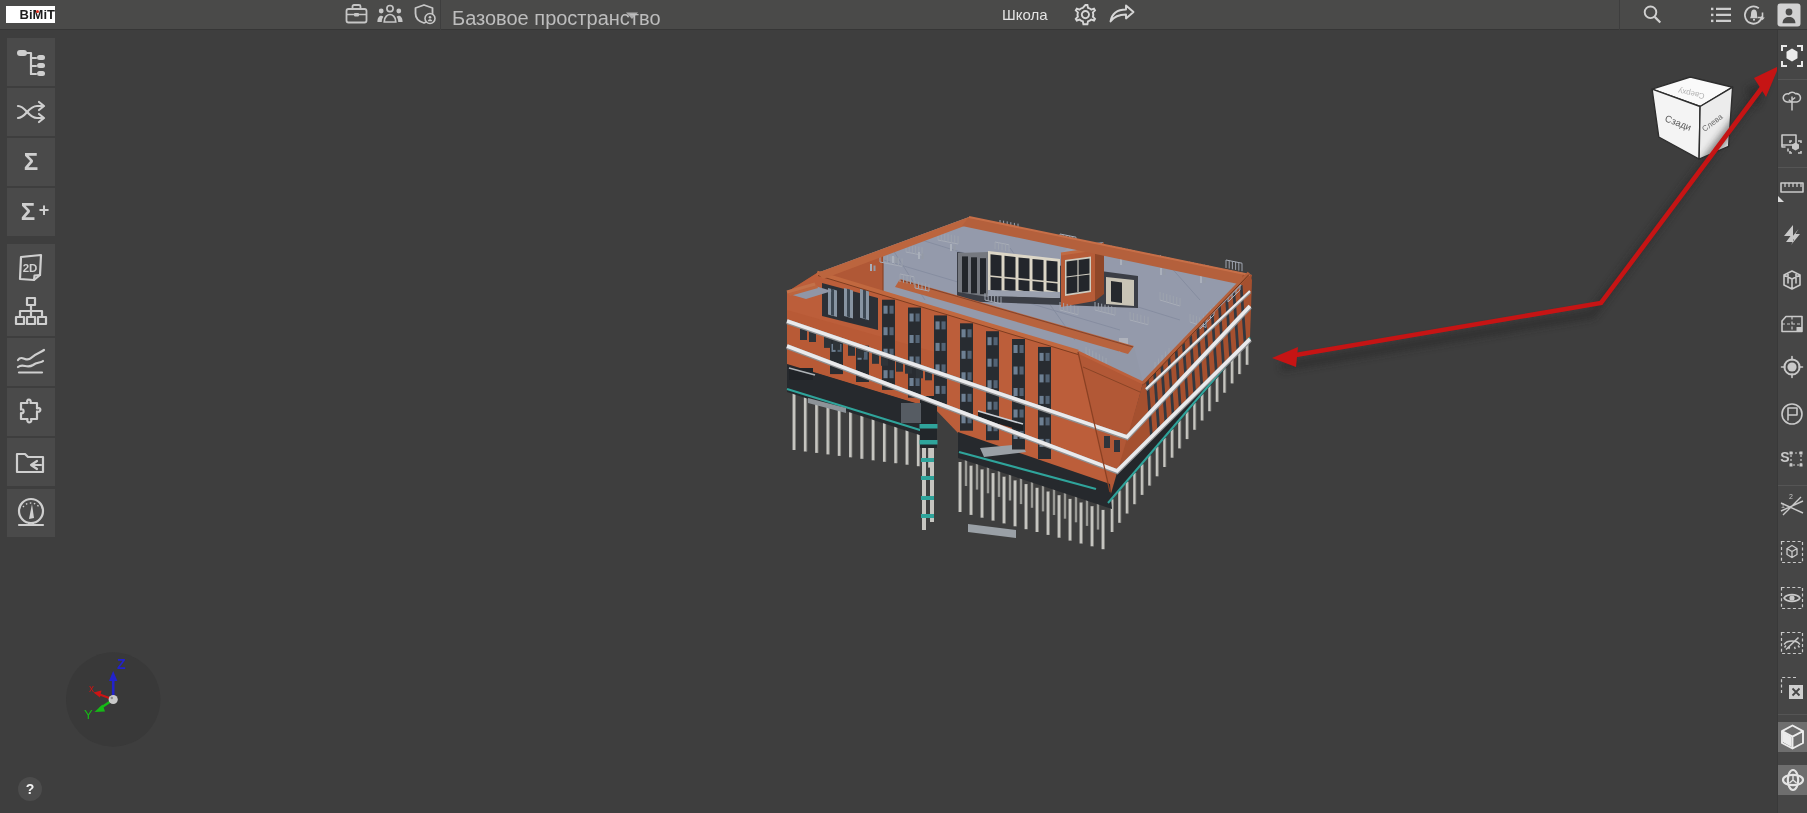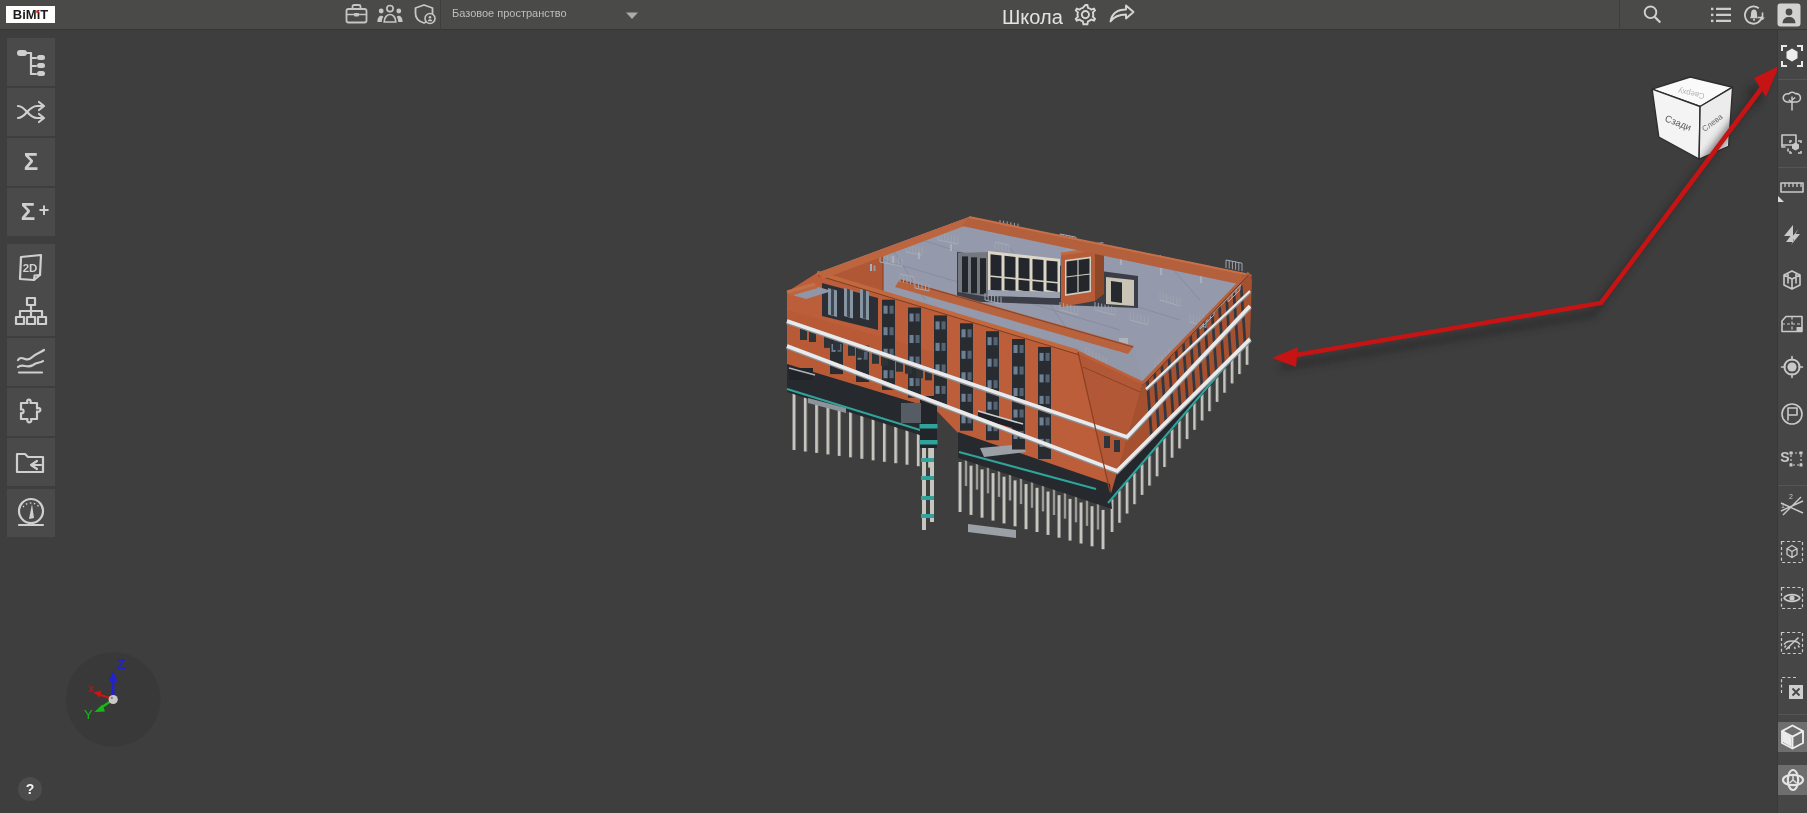--- a/index.html
+++ b/index.html
@@ -1,21 +1,21 @@
 <!DOCTYPE html>
 <html><head><meta charset="utf-8">
 <style>
 *{margin:0;padding:0;box-sizing:border-box}
 html,body{width:1807px;height:813px;overflow:hidden;background:#3e3e3e;font-family:"Liberation Sans",sans-serif}
 #topbar{position:absolute;left:0;top:0;width:1807px;height:30px;background:#4a4a49;border-bottom:1px solid #363636;z-index:30}
-#logo{position:absolute;left:6px;top:6px;width:49px;height:17px;background:#fff;color:#1c1c1c;font-weight:bold;font-size:13px;text-align:center;line-height:17px;letter-spacing:0px;z-index:31}
+#logo{position:absolute;left:6px;top:6px;width:49px;height:17px;background:#fff;color:#1c1c1c;font-weight:bold;font-size:13px;text-align:right;line-height:17px;letter-spacing:0px;z-index:31}
 #logodot{position:absolute;left:30px;top:4.4px;width:3px;height:3px;border-radius:50%;background:#e02818}
 #tbicons{position:absolute;left:0;top:0}
-#tbspace{position:absolute;left:452px;top:7px;font-size:11px;color:#bdbdbd}
-#tbtitle{position:absolute;left:1002px;top:6px;font-size:20px;color:#e3e3e3}
+#tbspace{position:absolute;left:452px;top:7px;font-size:20px;color:#bdbdbd}
+#tbtitle{position:absolute;left:1002px;top:6px;font-size:15px;color:#e3e3e3}
 .lbtn{position:absolute;left:7px;width:48px;height:48px;background:#4a4a4a;z-index:20}
 #rpanel{position:absolute;left:1777px;top:30px;width:30px;height:783px;background:#464646;border-left:1px solid #393939;z-index:20}
 .rbtn{position:absolute;left:1777px;width:30px;height:30px;z-index:21}
 .rbtnhl{background:#6e6e6e;left:1778px;width:29px}
 .rsep{position:absolute;left:1778px;width:29px;height:1px;background:#555;z-index:22}
 #scene{position:absolute;left:0;top:0;z-index:5}
 #helpq{position:absolute;left:18px;top:777px;width:24px;height:24px;border-radius:50%;background:#4c4c4c;color:#f2f2f2;font-size:14px;font-weight:bold;text-align:center;line-height:24px;z-index:10}
 </style></head>
 <body>
 <div id="topbar">

